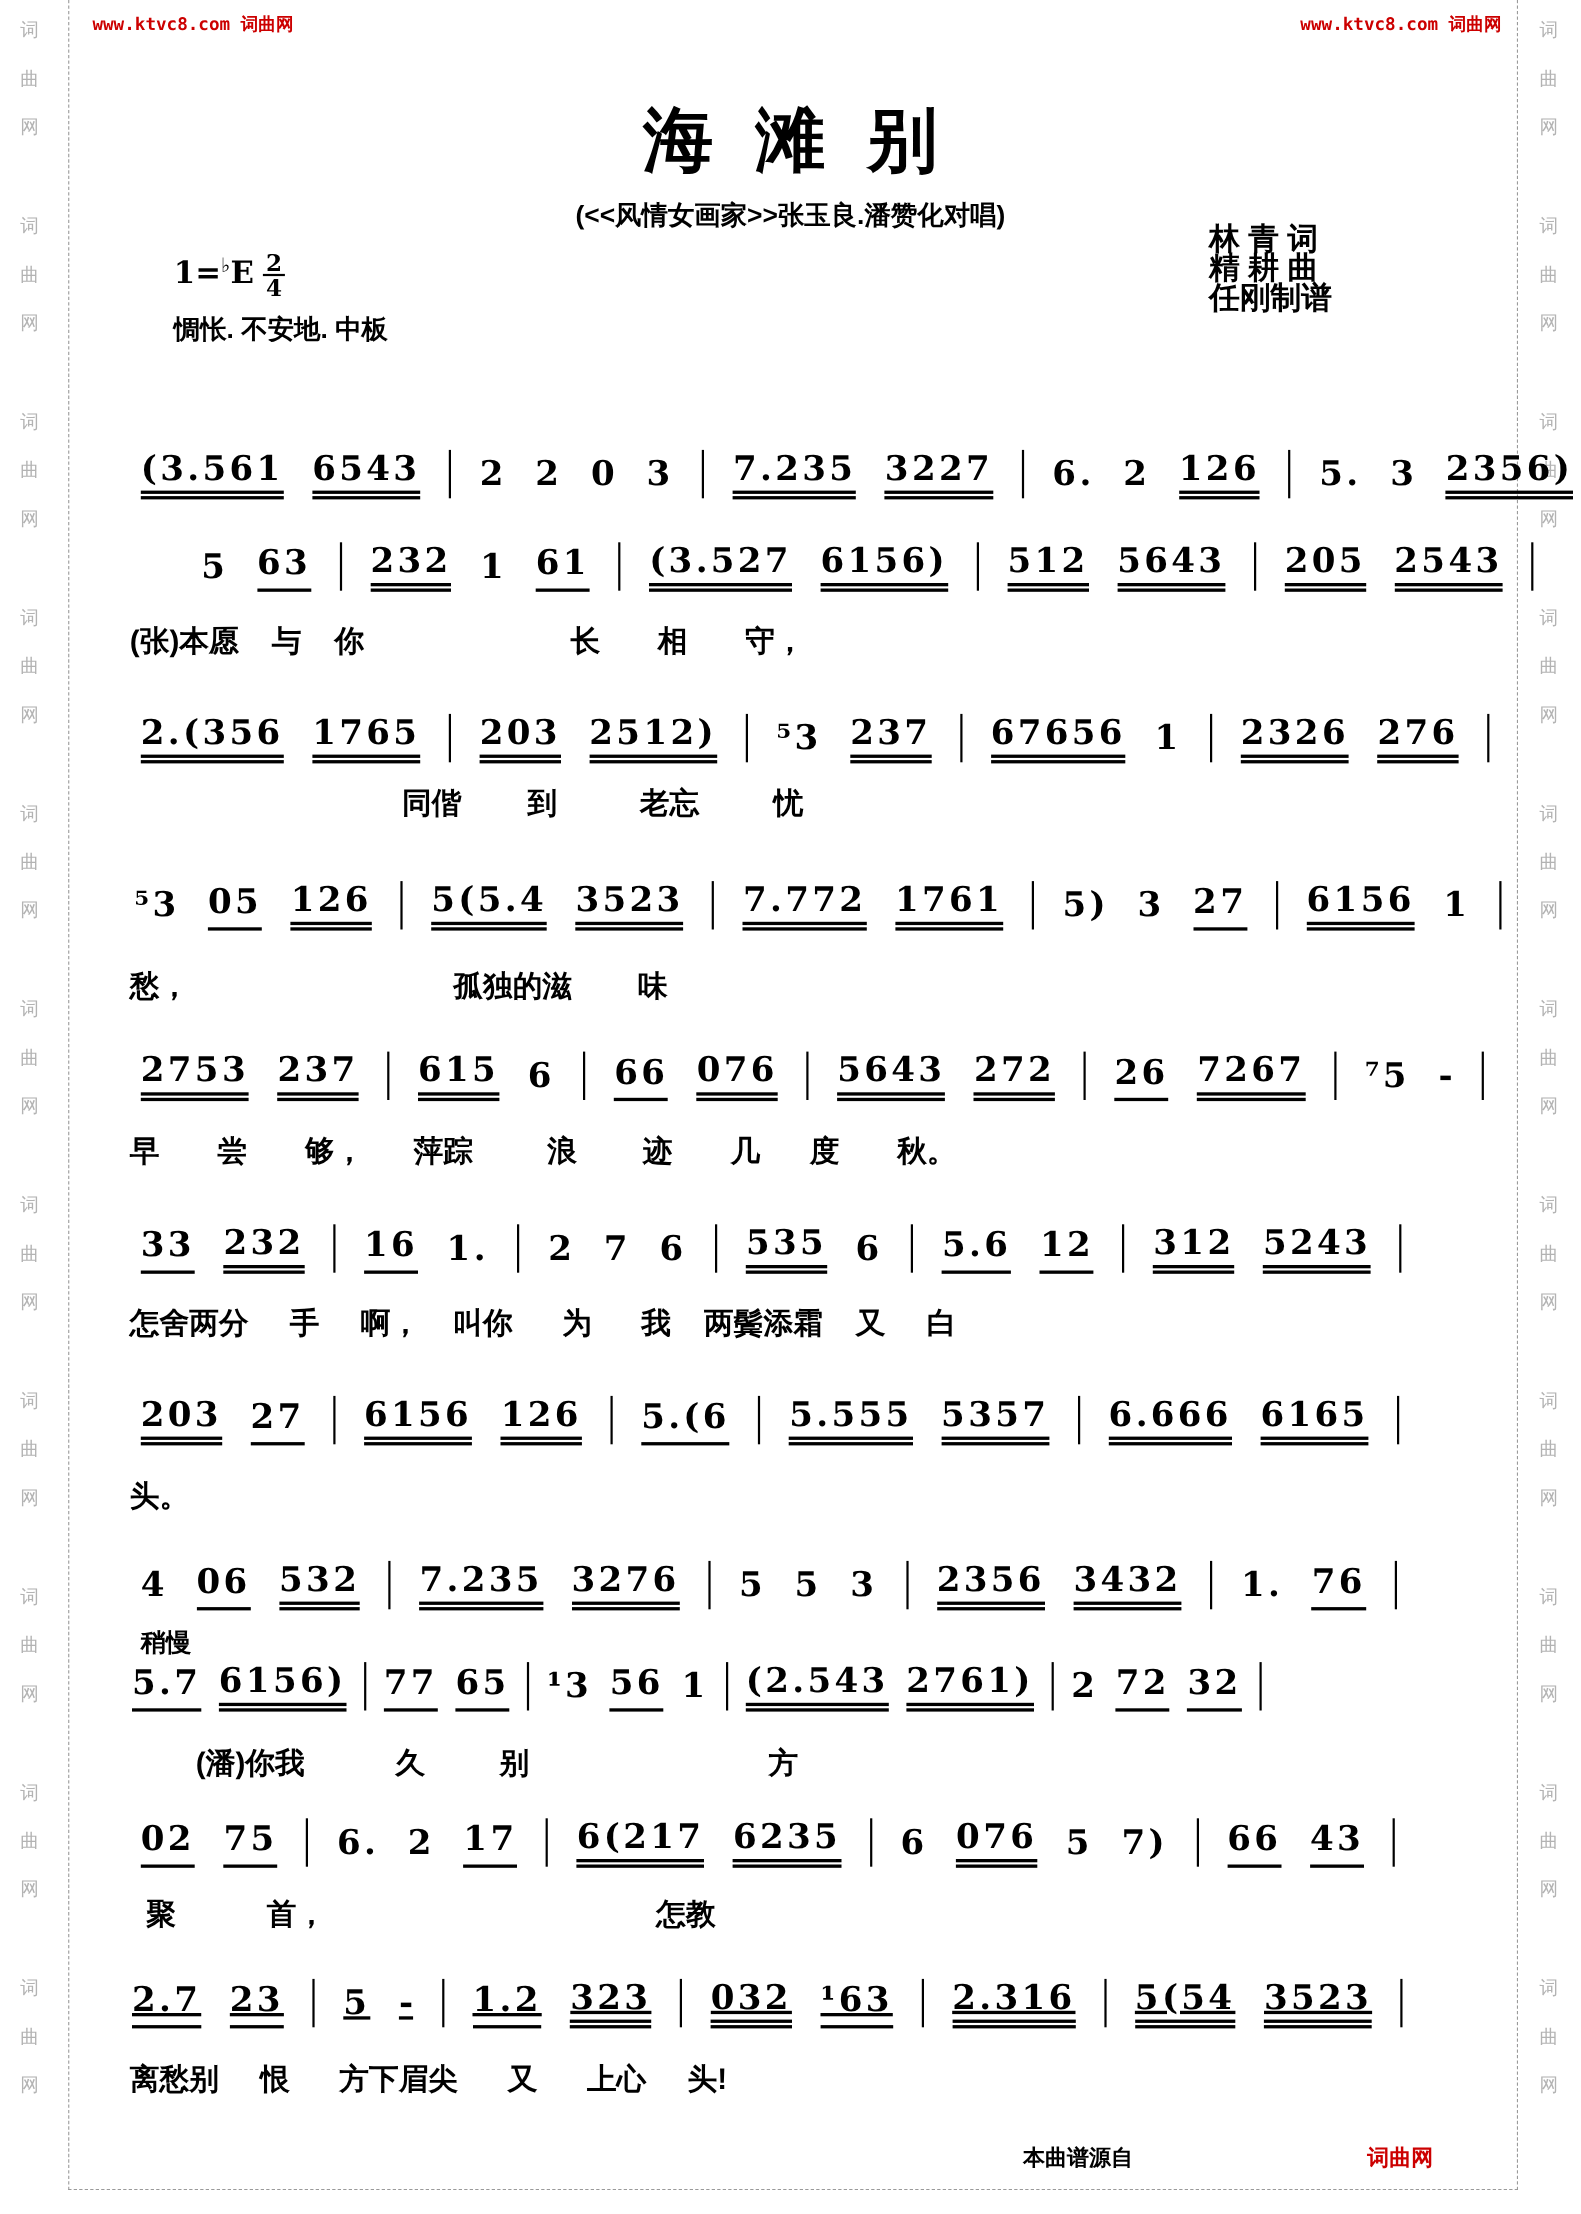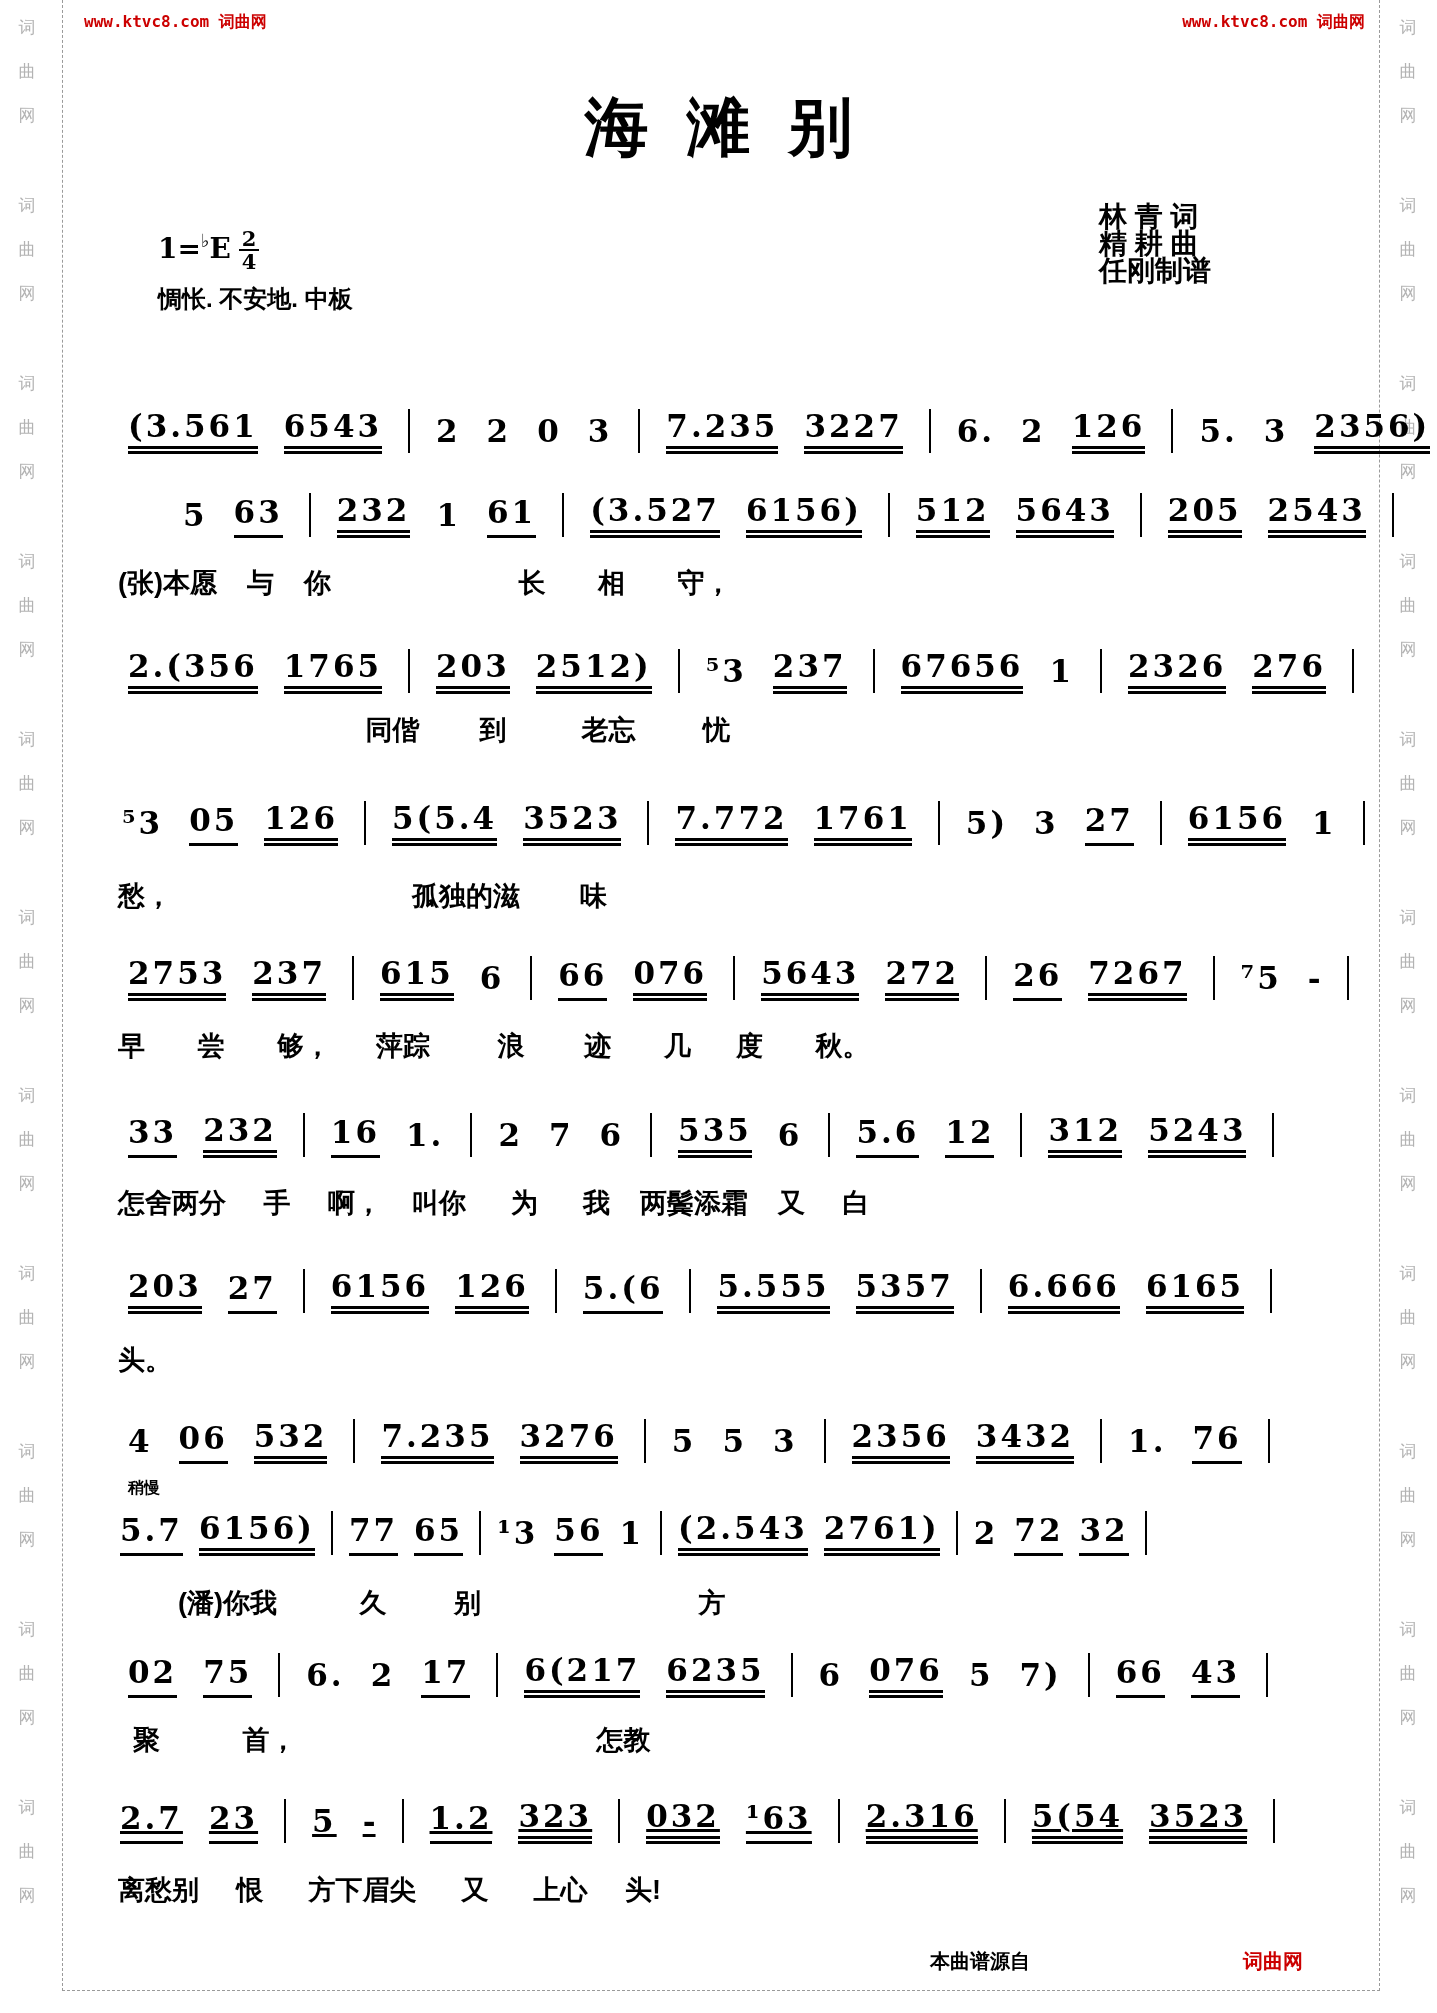--- a/index.html
+++ b/index.html
@@ -35,21 +35,21 @@
   .tempo{position:absolute;left:158px;top:283px;font-weight:bold;font-size:24px;}
   .system{position:absolute;display:flex;align-items:flex-end;gap:26px;
           font-family:"DejaVu Serif",serif;font-weight:bold;font-size:31px;justify-content:flex-end;}
   .group{letter-spacing:3px;padding-bottom:5px;white-space:nowrap;}
   .beam1{border-bottom:3px solid #000;}
   .beam2{border-bottom:8px double #000;padding-bottom:2px;}
   .bar{width:2px;height:44px;background:#000;align-self:center;}
   .dash{padding-bottom:5px;}
   .lyrics{position:absolute;left:118px;font-weight:bold;font-size:27px;
           white-space:pre;font-family:"Liberation Sans",sans-serif;}
-  .sys-label{position:absolute;font-weight:bold;font-size:16px;}
+  .sys-label{position:absolute;font-weight:bold;font-size:23px;}
   .footer-label{position:absolute;top:1948px;left:930px;font-size:20px;font-weight:bold;}
   .footer-site{position:absolute;top:1948px;left:1243px;font-size:20px;font-weight:bold;
                color:#cc0000;text-decoration:none;}
 </style>
 </head>
 <body>
 
 <div class="page">
   <div class="frame"></div>
 
@@ -143,20 +143,21 @@
       <span>词</span>
       <span>曲</span>
       <span>网</span>
       <div class="side-gap"></div>
     </div>
 
   <a class="wm-top left">www.ktvc8.com 词曲网</a>
   <a class="wm-top right">www.ktvc8.com 词曲网</a>
 
   <div class="title">海滩别</div>
+  <div class="subtitle">(&lt;&lt;风情女画家&gt;&gt;张玉良.潘赞化对唱)</div>
 
   <div class="credits">
     <div>林 青 词</div>
     <div>精 耕 曲</div>
     <div>任刚制谱</div>
   </div>
 
   <div class="keysig">
     <span>1=</span><sup>♭</sup><span>E</span><span class="frac"><span class="num">2</span><span class="den">4</span></span>
   </div>

